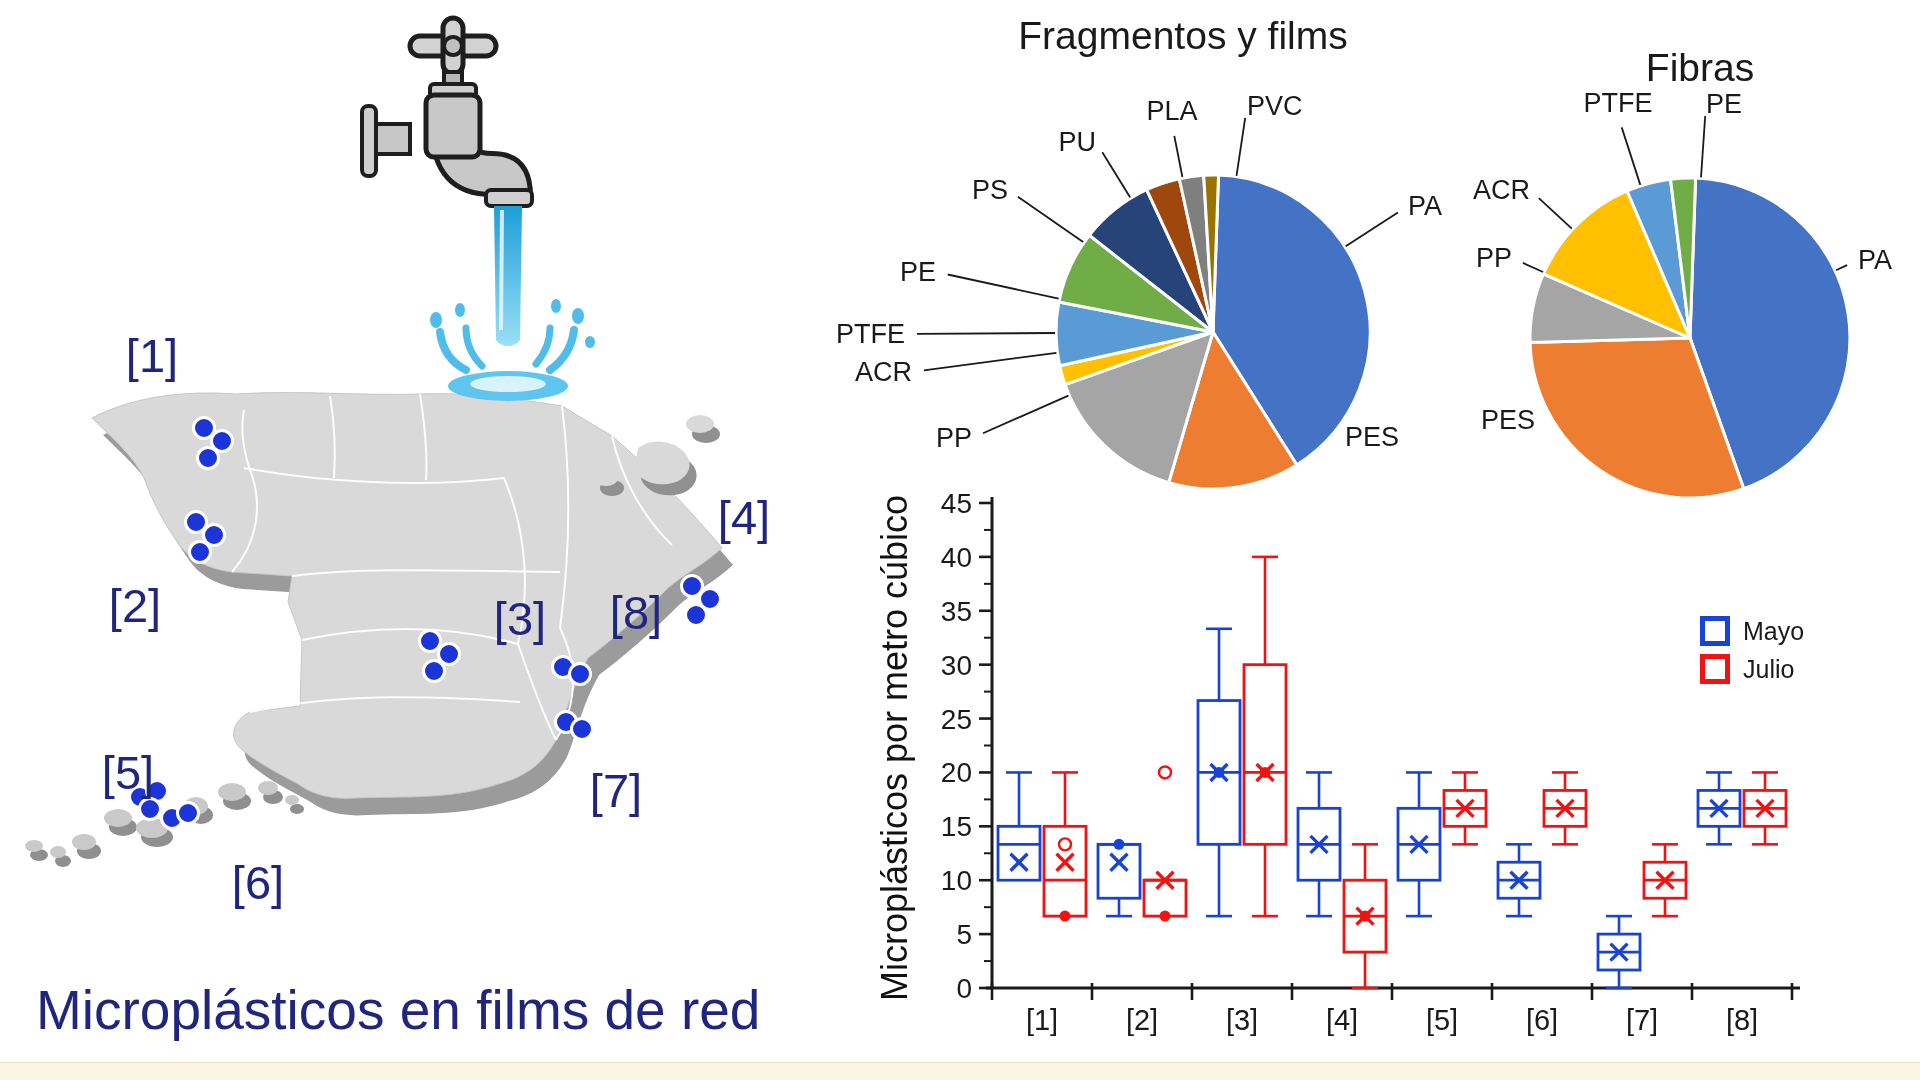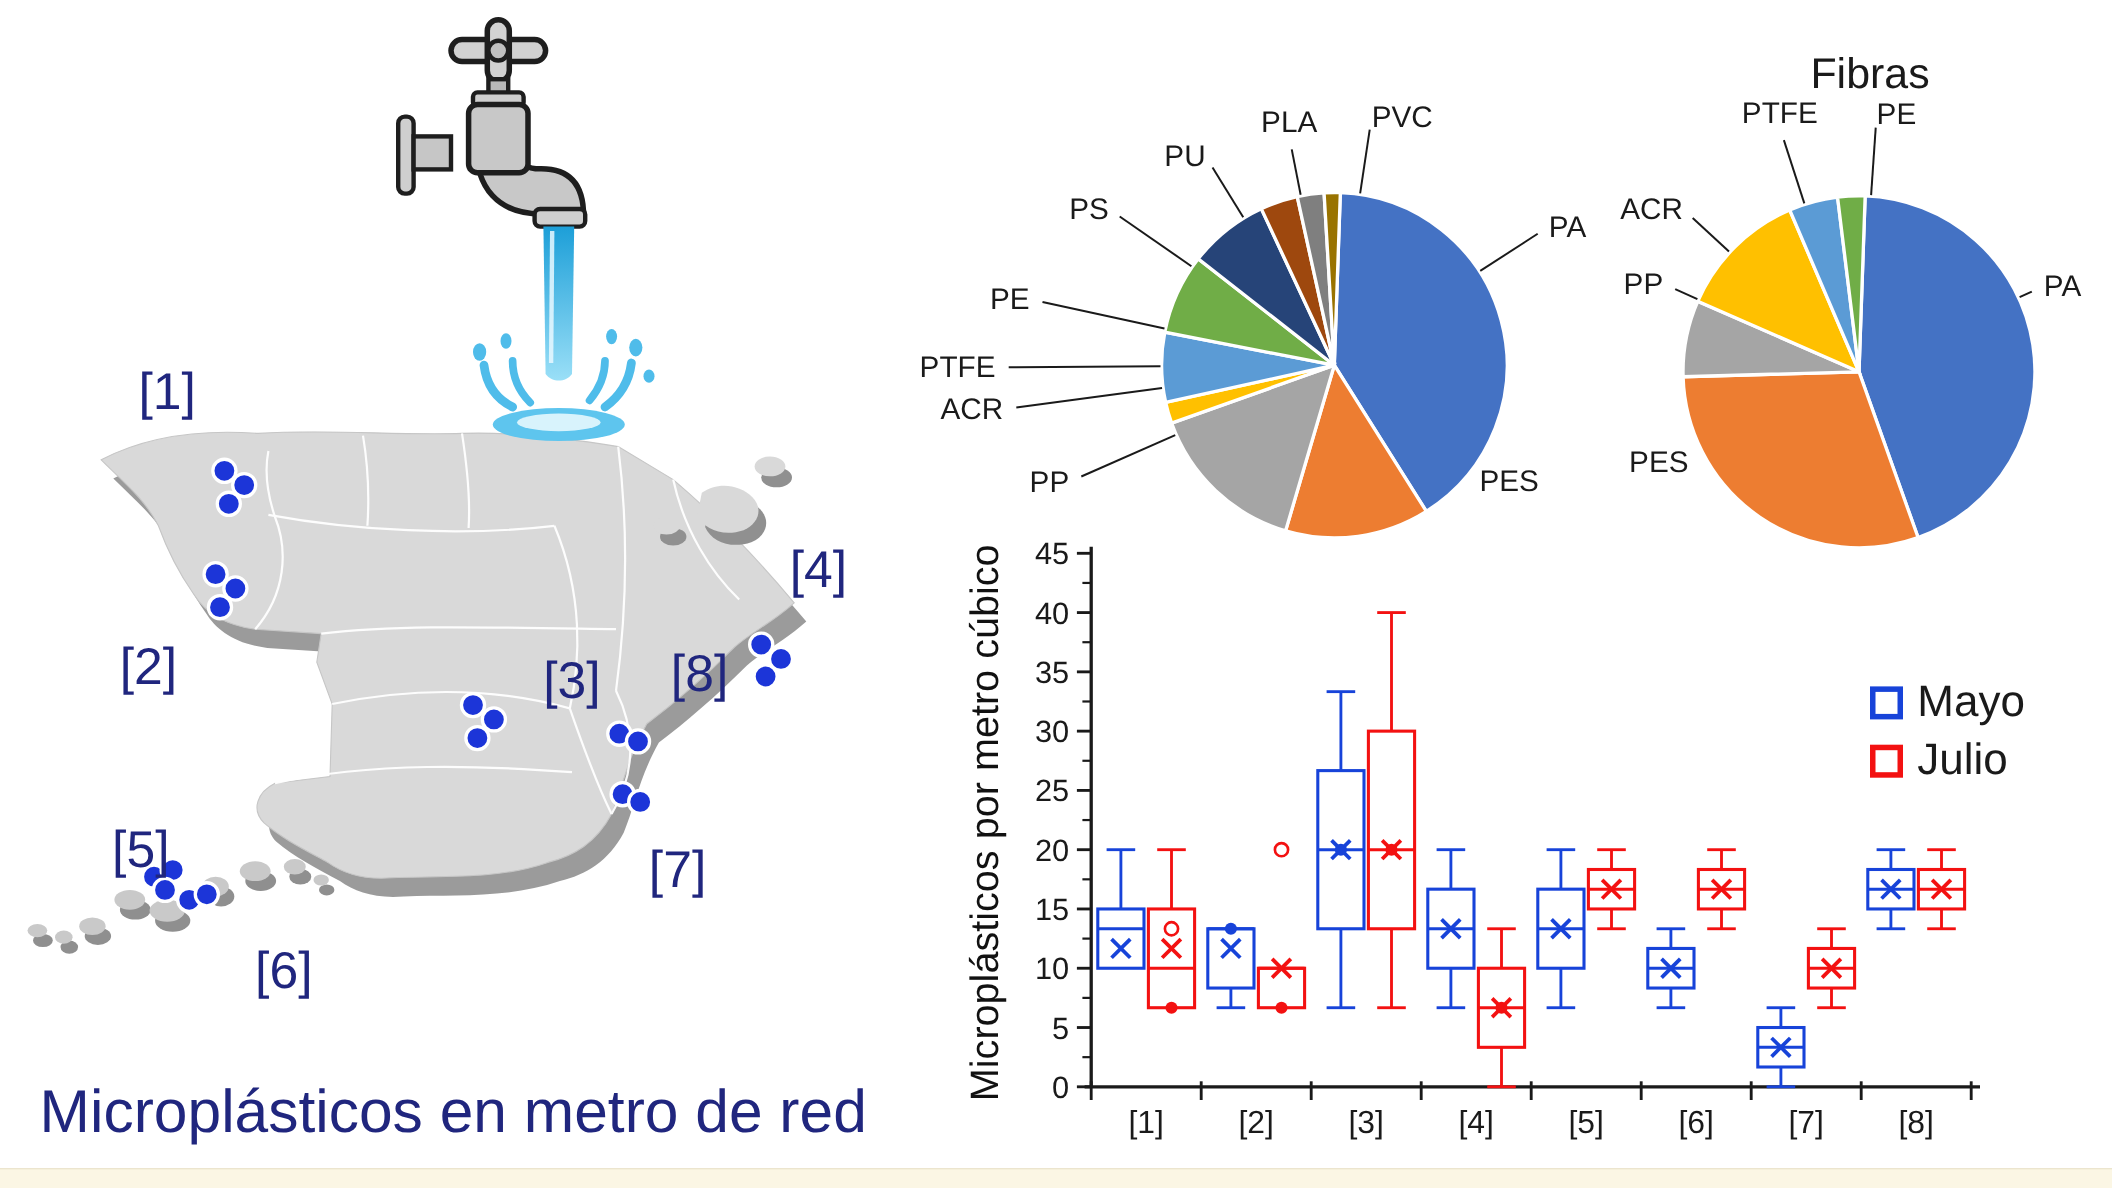--- a/index.html
+++ b/index.html
@@ -9,21 +9,21 @@
   .map-label{position:absolute;transform:translate(-50%,-50%);font-size:47px;color:#20267E;white-space:nowrap;}
   .caption{position:absolute;left:36px;top:978px;font-size:55px;color:#20267E;white-space:nowrap;}
   .pie-title{position:absolute;top:14px;transform:translateX(-50%);font-size:39px;color:#1a1a1a;white-space:nowrap;}
   #pie-title-0{left:1183px;}
   #pie-title-1{left:1700px;margin-top:32px;}
   .y-axis-title{position:absolute;left:568px;top:724px;width:660px;height:48px;text-align:center;
                 font-size:36px;color:#111;transform:rotate(-90deg);transform-origin:center;white-space:nowrap;}
   .legend{position:absolute;left:1700px;top:616px;}
   .legend-row{display:flex;align-items:center;margin-bottom:8px;}
   .legend-swatch{width:20px;height:20px;border:5px solid #000;margin-right:13px;flex:0 0 auto;}
-  .legend-label{font-size:40px;color:#1a1a1a;}
+  .legend-label{font-size:25px;color:#1a1a1a;}
   .bottom-bar{position:absolute;left:0;top:1062px;width:1920px;height:18px;background:#FBF6E4;border-top:1px solid #E8E0C8;}
   text{font-family:"Liberation Sans",sans-serif;fill:#1a1a1a;}
 </style>
 </head>
 <body>
 
 <div class="stage">
 
   <svg class="layer" width="1920" height="1080" aria-hidden="true">
     <defs>
@@ -408,22 +408,23 @@
       <span class="map-label" style="left: 152px; top: 355px;">[1]</span>
       <span class="map-label" style="left: 135px; top: 605px;">[2]</span>
       <span class="map-label" style="left: 520px; top: 618px;">[3]</span>
       <span class="map-label" style="left: 744px; top: 517px;">[4]</span>
       <span class="map-label" style="left: 128px; top: 772px;">[5]</span>
       <span class="map-label" style="left: 258px; top: 882px;">[6]</span>
       <span class="map-label" style="left: 616px; top: 790px;">[7]</span>
       <span class="map-label" style="left: 636px; top: 612px;">[8]</span>
     </div>
 
-  <div class="caption">Microplásticos en metro de red</div>
-
+  <div class="caption">Microplásticos en films de red</div>
+
+  <div class="pie-title" id="pie-title-0">Fragmentos y films</div>
   <div class="pie-title" id="pie-title-1">Fibras</div>
 
   <div class="y-axis-title">Microplásticos por metro cúbico</div>
 
   <div class="legend">
     <div class="legend-row">
       <span class="legend-swatch" style="border-color: rgb(23, 67, 217);"></span>
       <span class="legend-label">Mayo</span>
     </div>
     <div class="legend-row">

